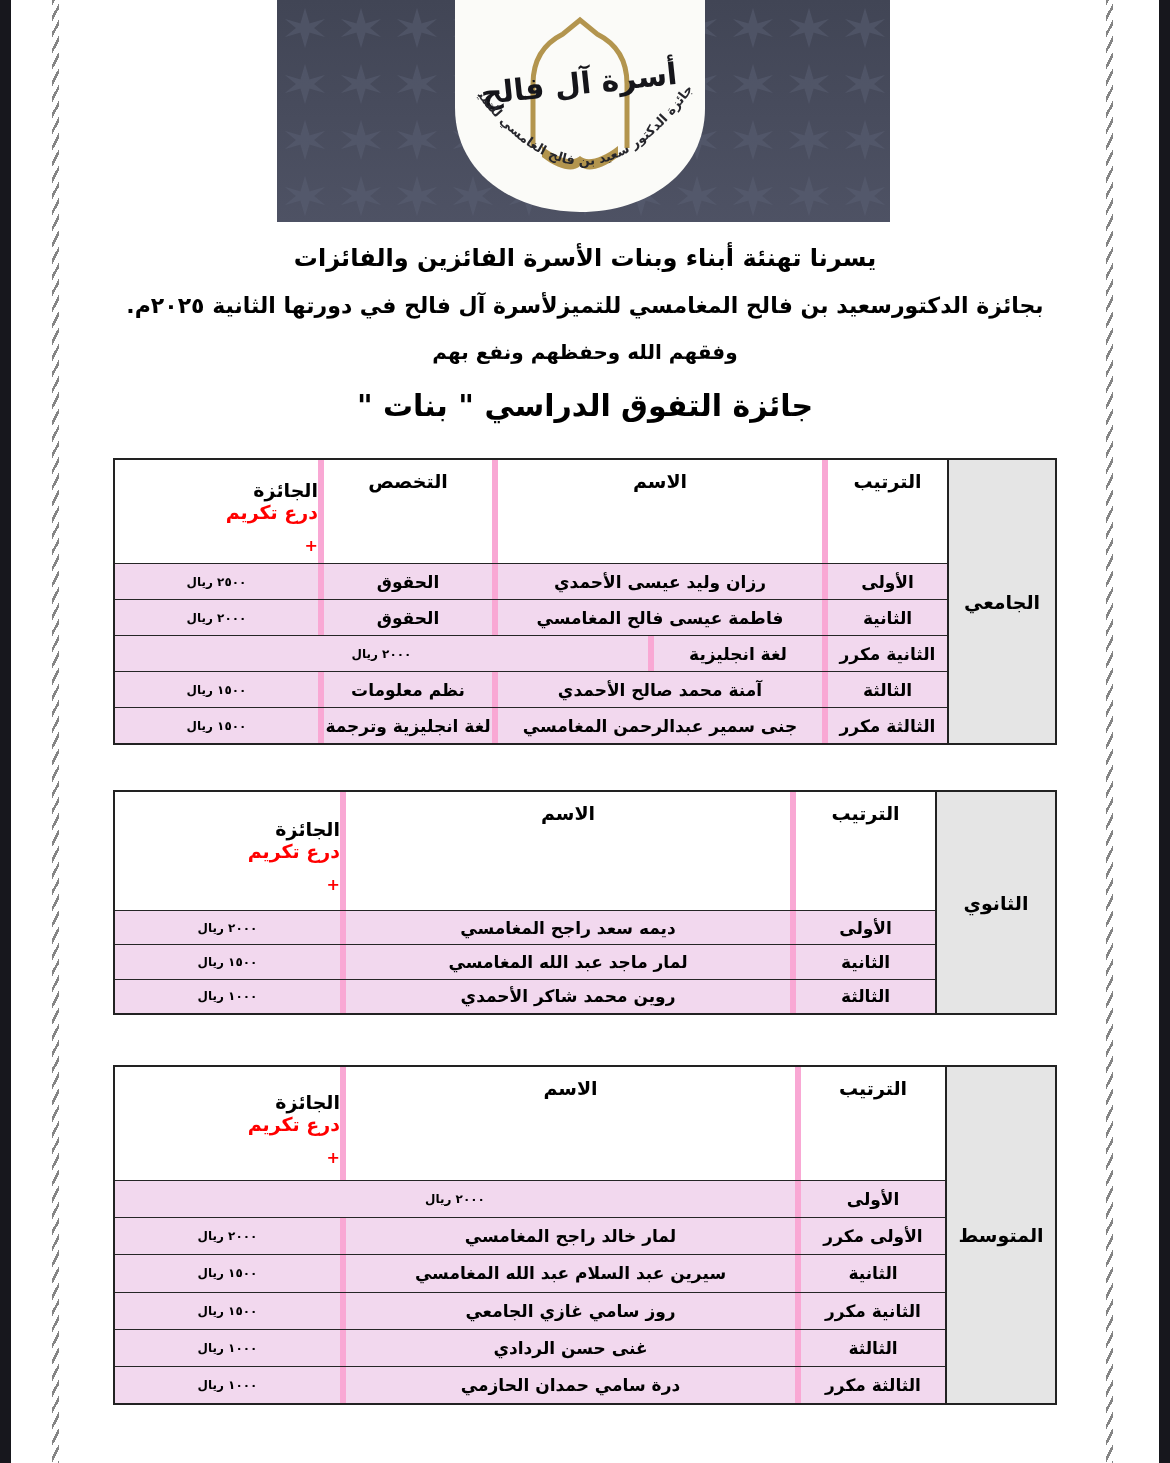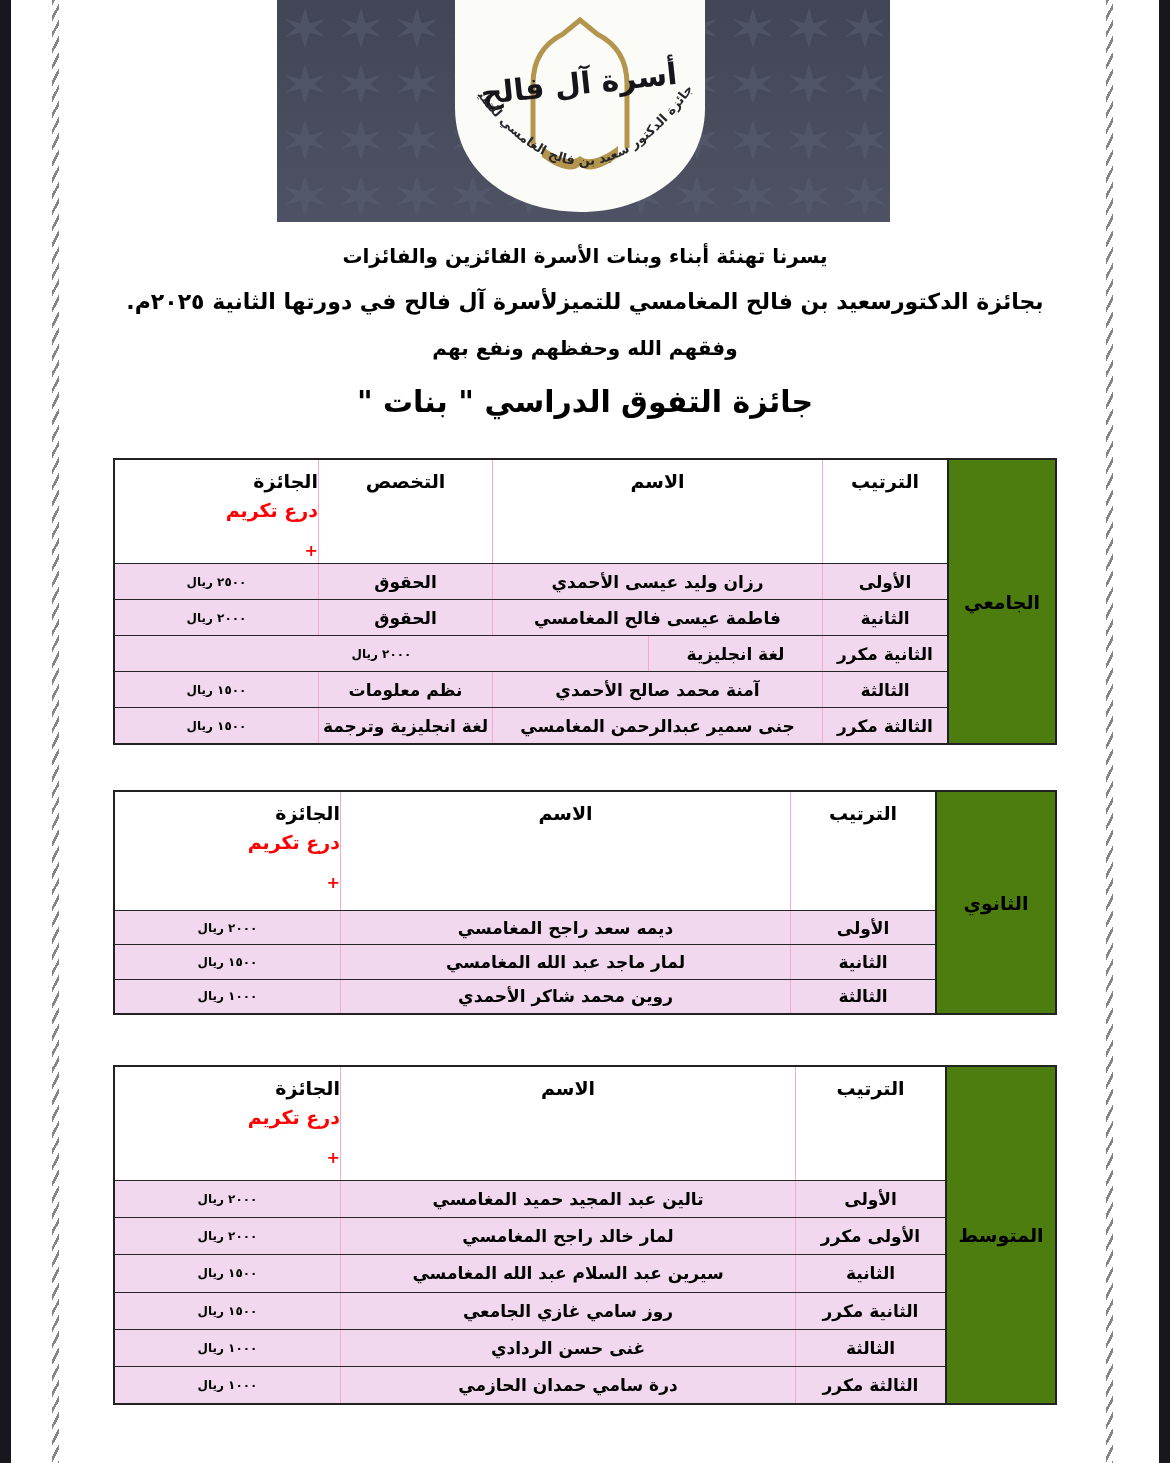--- a/index.html
+++ b/index.html
@@ -17,53 +17,53 @@
   .rope-left{left:52px;}
   .rope-right{left:1106px;}
 
   
   .banner{position:absolute;left:277px;top:0;width:613px;height:222px;}
   .banner svg{display:block;}
 
   
   .intro{position:absolute;top:238px;left:113px;width:944px;text-align:center;}
   .intro p{margin:0;font-weight:bold;}
-  .intro .l1{font-size:20px;margin-top:6px;}
+  .intro .l1{font-size:24px;margin-top:6px;}
   .intro .l2{font-size:22px;margin-top:21px;}
   .intro .l3{font-size:20px;margin-top:22px;}
   .intro .doc-title{font-size:30px;font-weight:bold;margin:24px 0 0;}
 
   
   .award-table{position:absolute;left:113px;width:944px;display:flex;
     border:2px solid #222;box-sizing:border-box;background:#fff;}
   .t1{top:458px;height:287px;}
   .t2{top:790px;height:225px;}
   .t3{top:1065px;height:340px;}
 
   .side-col{display:flex;align-items:center;justify-content:center;
-    background:#4d7c0f;border-left:2px solid #222;box-sizing:border-box;
+    background:#e5e5e5;border-left:2px solid #222;box-sizing:border-box;
     font-weight:bold;font-size:19px;flex:0 0 auto;}
   .t1 .side-col{width:108px;}
   .t2 .side-col{width:120px;}
   .t3 .side-col{width:110px;}
 
   .main{flex:1;display:flex;flex-direction:column;min-width:0;}
   .row{display:flex;flex:0 0 auto;}
   .header-row{background:#fff;}
   .t1 .header-row{height:103px;}
   .t2 .header-row{height:118px;}
   .t3 .header-row{height:113px;}
   .data-row{flex:1 1 auto;background:#f2d8ee;border-top:1px solid #262626;}
 
   .cell{box-sizing:border-box;display:flex;align-items:center;justify-content:center;
     font-weight:bold;font-size:17px;overflow:hidden;white-space:nowrap;}
-  .row .cell:not(:last-child){border-left:1px solid #f9a8d4;}
+  .row .cell:not(:last-child){border-left:6px solid #f9a8d4;}
 
   .header-row .cell{align-items:flex-start;padding-top:10px;font-size:19px;}
-  .header-row .prize-head{flex-direction:column;justify-content:flex-start;gap:7px;}
+  .header-row .prize-head{flex-direction:column;justify-content:center;gap:0;}
   .prize-head .shield-note{color:#ff0000;font-size:19px;}
   .prize-head .plus-note{color:#ff0000;font-size:16px;margin-top:13px;}
 
   .t1 .col-rank{width:125px;flex:0 0 auto;}
   .t1 .col-name{width:330px;flex:0 0 auto;}
   .t1 .col-major{width:174px;flex:0 0 auto;}
   .t1 .col-prize{flex:1 1 auto;}
   .t2 .col-rank{width:145px;flex:0 0 auto;}
   .t2 .col-name{width:450px;flex:0 0 auto;}
   .t2 .col-prize{flex:1 1 auto;}
@@ -195,21 +195,20 @@
         <div class="cell col-rank">الترتيب</div>
         <div class="cell col-name">الاسم</div>
         <div class="cell col-prize prize-head">
           <span>الجائزة</span>
           <span class="shield-note">درع تكريم</span>
           <span class="plus-note">+</span>
         </div>
       </div>
       <div class="row data-row">
         <div class="cell col-rank">الأولى</div>
-        <div class="cell col-name">تالين عبد المجيد حميد المغامسي</div>
         <div class="cell col-prize">٢٠٠٠ ريال</div>
       </div>
       <div class="row data-row">
         <div class="cell col-rank">الأولى مكرر</div>
         <div class="cell col-name">لمار خالد راجح المغامسي</div>
         <div class="cell col-prize">٢٠٠٠ ريال</div>
       </div>
       <div class="row data-row">
         <div class="cell col-rank">الثانية</div>
         <div class="cell col-name">سيرين عبد السلام عبد الله المغامسي</div>

